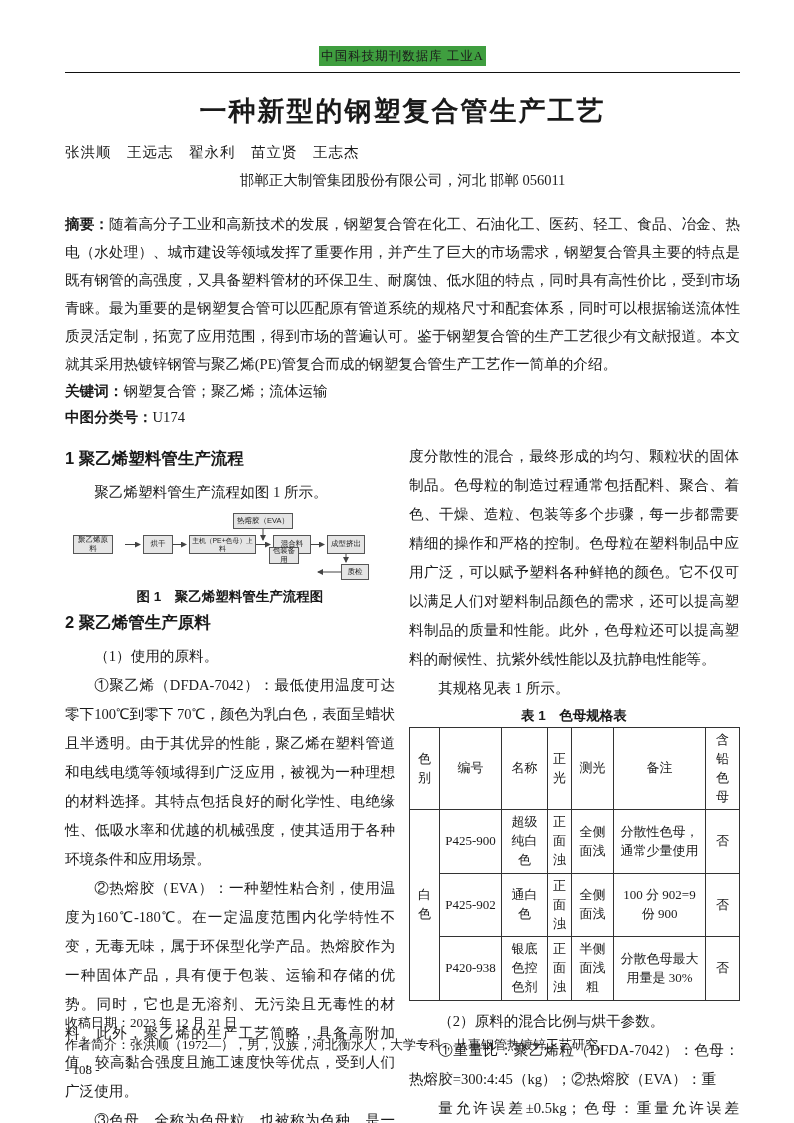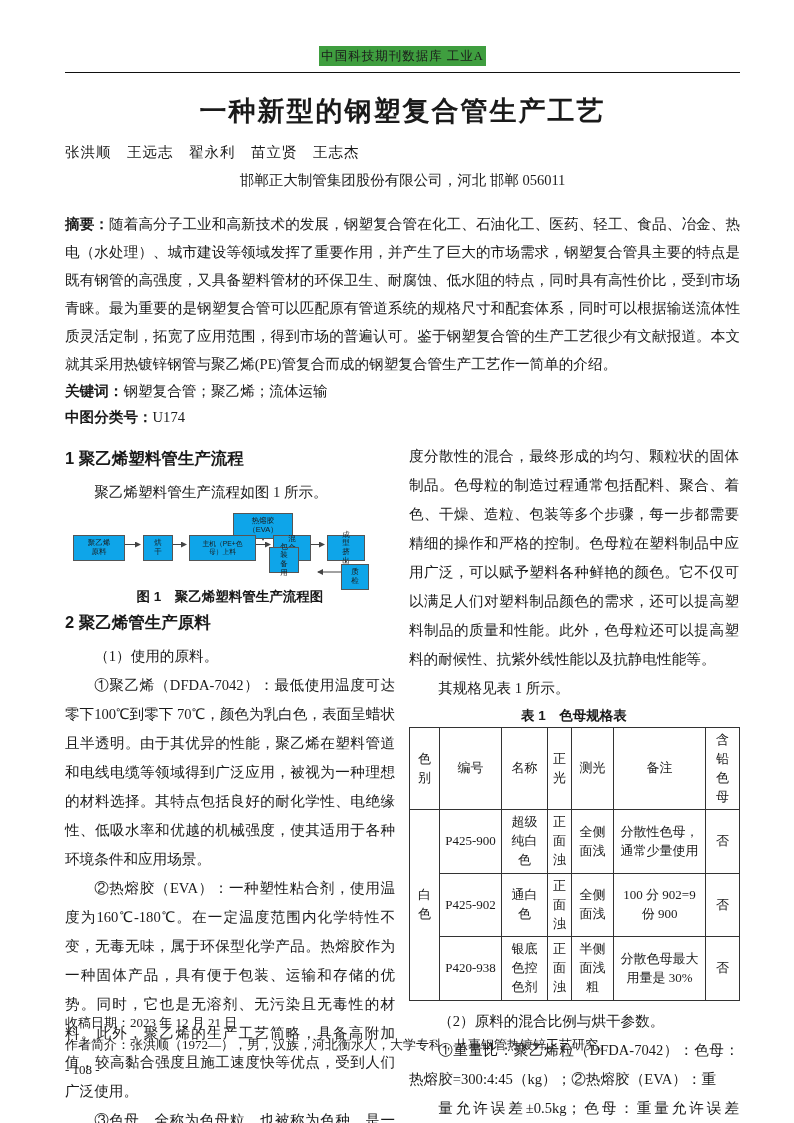--- a/index.html
+++ b/index.html
@@ -21,23 +21,23 @@
   .kv{margin:0;font-size:14.6px;line-height:26px;}
   
   .columns{display:flex;gap:14px;margin-top:12px;}
   .col{width:330px;flex:0 0 330px;}
   .col p{margin:0;font-size:14.6px;line-height:29px;text-align:justify;}
   .indent{text-indent:2em;}
   h2.sec{font-family:"Liberation Sans",sans-serif;font-size:16.5px;margin:6px 0 8px 0;font-weight:bold;}
   
   .figure{margin:4px 0 0 0;}
   .flow{position:relative;width:330px;height:74px;font-family:"Liberation Sans",sans-serif;}
-  .fbox{position:absolute;border:1px solid #555;background:#0ea5e9;display:flex;
+  .fbox{position:absolute;border:1px solid #555;background:#e5e5e5;display:flex;
         align-items:center;justify-content:center;font-size:7.5px;line-height:1.15;
-        text-align:center;box-sizing:border-box;padding:12px;}
+        text-align:center;box-sizing:border-box;padding:1px;}
   .flow svg{position:absolute;left:0;top:0;}
   .figcap{text-align:center;font-family:"Liberation Sans",sans-serif;font-weight:bold;
           font-size:13.5px;margin:3px 0 6px 0;}
   
   .tabcap{text-align:center;font-family:"Liberation Sans",sans-serif;font-weight:bold;
           font-size:13.5px;margin:4px 0 2px 0;}
   table.spec{border-collapse:collapse;table-layout:fixed;width:330px;margin:0;}
   table.spec th,table.spec td{border:1px solid #333;font-size:13px;font-weight:normal;
           padding:3px 4px;line-height:1.45;text-align:center;vertical-align:middle;
           word-break:break-all;}
@@ -84,21 +84,21 @@
               </defs>
               <line x1="60" y1="33.5" x2="75" y2="33.5" stroke="#444" stroke-width="1" marker-end="url(#ar)"></line>
               <line x1="108" y1="33.5" x2="121" y2="33.5" stroke="#444" stroke-width="1" marker-end="url(#ar)"></line>
               <line x1="191" y1="33.5" x2="205" y2="33.5" stroke="#444" stroke-width="1" marker-end="url(#ar)"></line>
               <line x1="246" y1="33.5" x2="259" y2="33.5" stroke="#444" stroke-width="1" marker-end="url(#ar)"></line>
               <line x1="198" y1="18" x2="198" y2="29" stroke="#444" stroke-width="1" marker-end="url(#ar)"></line>
               <line x1="281" y1="43" x2="281" y2="51" stroke="#444" stroke-width="1" marker-end="url(#ar)"></line>
               <line x1="276" y1="61" x2="253" y2="61" stroke="#444" stroke-width="1" marker-end="url(#ar)"></line>
             </svg>
             <div class="fbox" style="left:168px;top:2px;width:60px;height:16px;">热熔胶（EVA）</div>
-            <div class="fbox" style="left:8px;top:24px;width:52px;height:19px;">聚乙烯原料</div>
+            <div class="fbox" style="left:8px;top:24px;width:40px;height:19px;">聚乙烯原料</div>
             <div class="fbox" style="left:78px;top:24px;width:30px;height:19px;">烘干</div>
             <div class="fbox" style="left:124px;top:24px;width:67px;height:19px;font-size:6.8px;">主机（PE+色母）上料</div>
             <div class="fbox" style="left:208px;top:24px;width:38px;height:19px;">混合料</div>
             <div class="fbox" style="left:262px;top:24px;width:38px;height:19px;">成型挤出</div>
             <div class="fbox" style="left:276px;top:53px;width:28px;height:16px;">质检</div>
             <div class="fbox" style="left:204px;top:36px;width:30px;height:17px;">包装备用</div>
           </div>
           <div class="figcap">图 1　聚乙烯塑料管生产流程图</div>
         </div>
 

